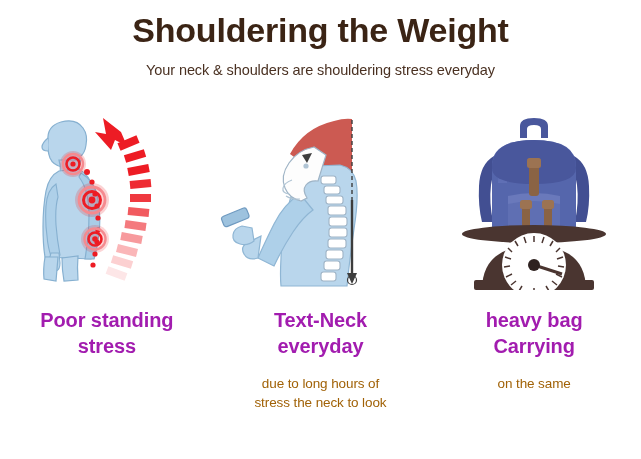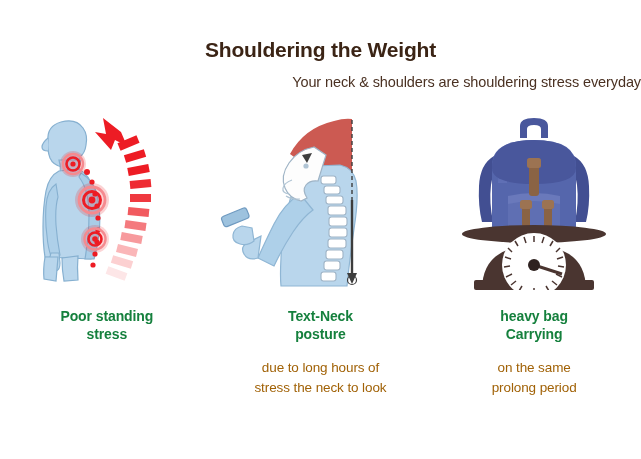--- a/index.html
+++ b/index.html
@@ -25,35 +25,34 @@
   
   #header {
     position: absolute;
     top: 0;
     left: 0;
     width: 641px;
     text-align: center;
   }
   #title {
     margin: 0;
-    padding-top: 38px;
-    font-size: 21px;
+    padding-top: 12px;
+    font-size: 34px;
     font-weight: bold;
     letter-spacing: -0.2px;
     color: #3b2415;
     line-height: 1.1;
   }
   #subtitle {
     margin: 0;
     padding-top: 13px;
     font-size: 14.5px;
     font-weight: normal;
     color: #4a3122;
     letter-spacing: -0.1px;
-    text-align: right;
   }
 
   
   #columns {
     position: absolute;
     top: 108px;
     left: 0;
     width: 641px;
     display: flex;
     flex-direction: row;
@@ -71,23 +70,23 @@
     display: flex;
     align-items: flex-end;
     justify-content: center;
   }
   .caption {
     width: 190px;
     text-align: center;
     margin-top: 17px;
   }
   .cap-title {
-    font-size: 14px;
+    font-size: 20px;
     font-weight: bold;
-    color: #15803d;
+    color: #a21caf;
     line-height: 1.32;
     letter-spacing: -0.1px;
   }
   .cap-body {
     font-size: 13.5px;
     font-weight: normal;
     color: #a16207;
     line-height: 1.45;
     margin-top: 14px;
     letter-spacing: -0.1px;
@@ -234,21 +233,21 @@
           </g>
 
           <g>
             <polygon points="82,47 92,45 87,55" fill="#3d3d3d"></polygon>
           </g>
         </svg>
       </div>
       <div class="caption">
         <div class="cap-title">
           <div>Text-Neck</div>
-          <div>posture</div>
+          <div>everyday</div>
         </div>
         <div class="cap-body">
           <div>due to long hours of</div>
           <div>stress the neck to look</div>
         </div>
       </div>
     </div>
 
     <div class="column">
       <div class="art">
@@ -312,19 +311,18 @@
           </g>
         </svg>
       </div>
       <div class="caption">
         <div class="cap-title">
           <div>heavy bag</div>
           <div>Carrying</div>
         </div>
         <div class="cap-body">
           <div>on the same</div>
-          <div>prolong period</div>
         </div>
       </div>
     </div>
 
   </div>
 </div>
 
 </body></html>

